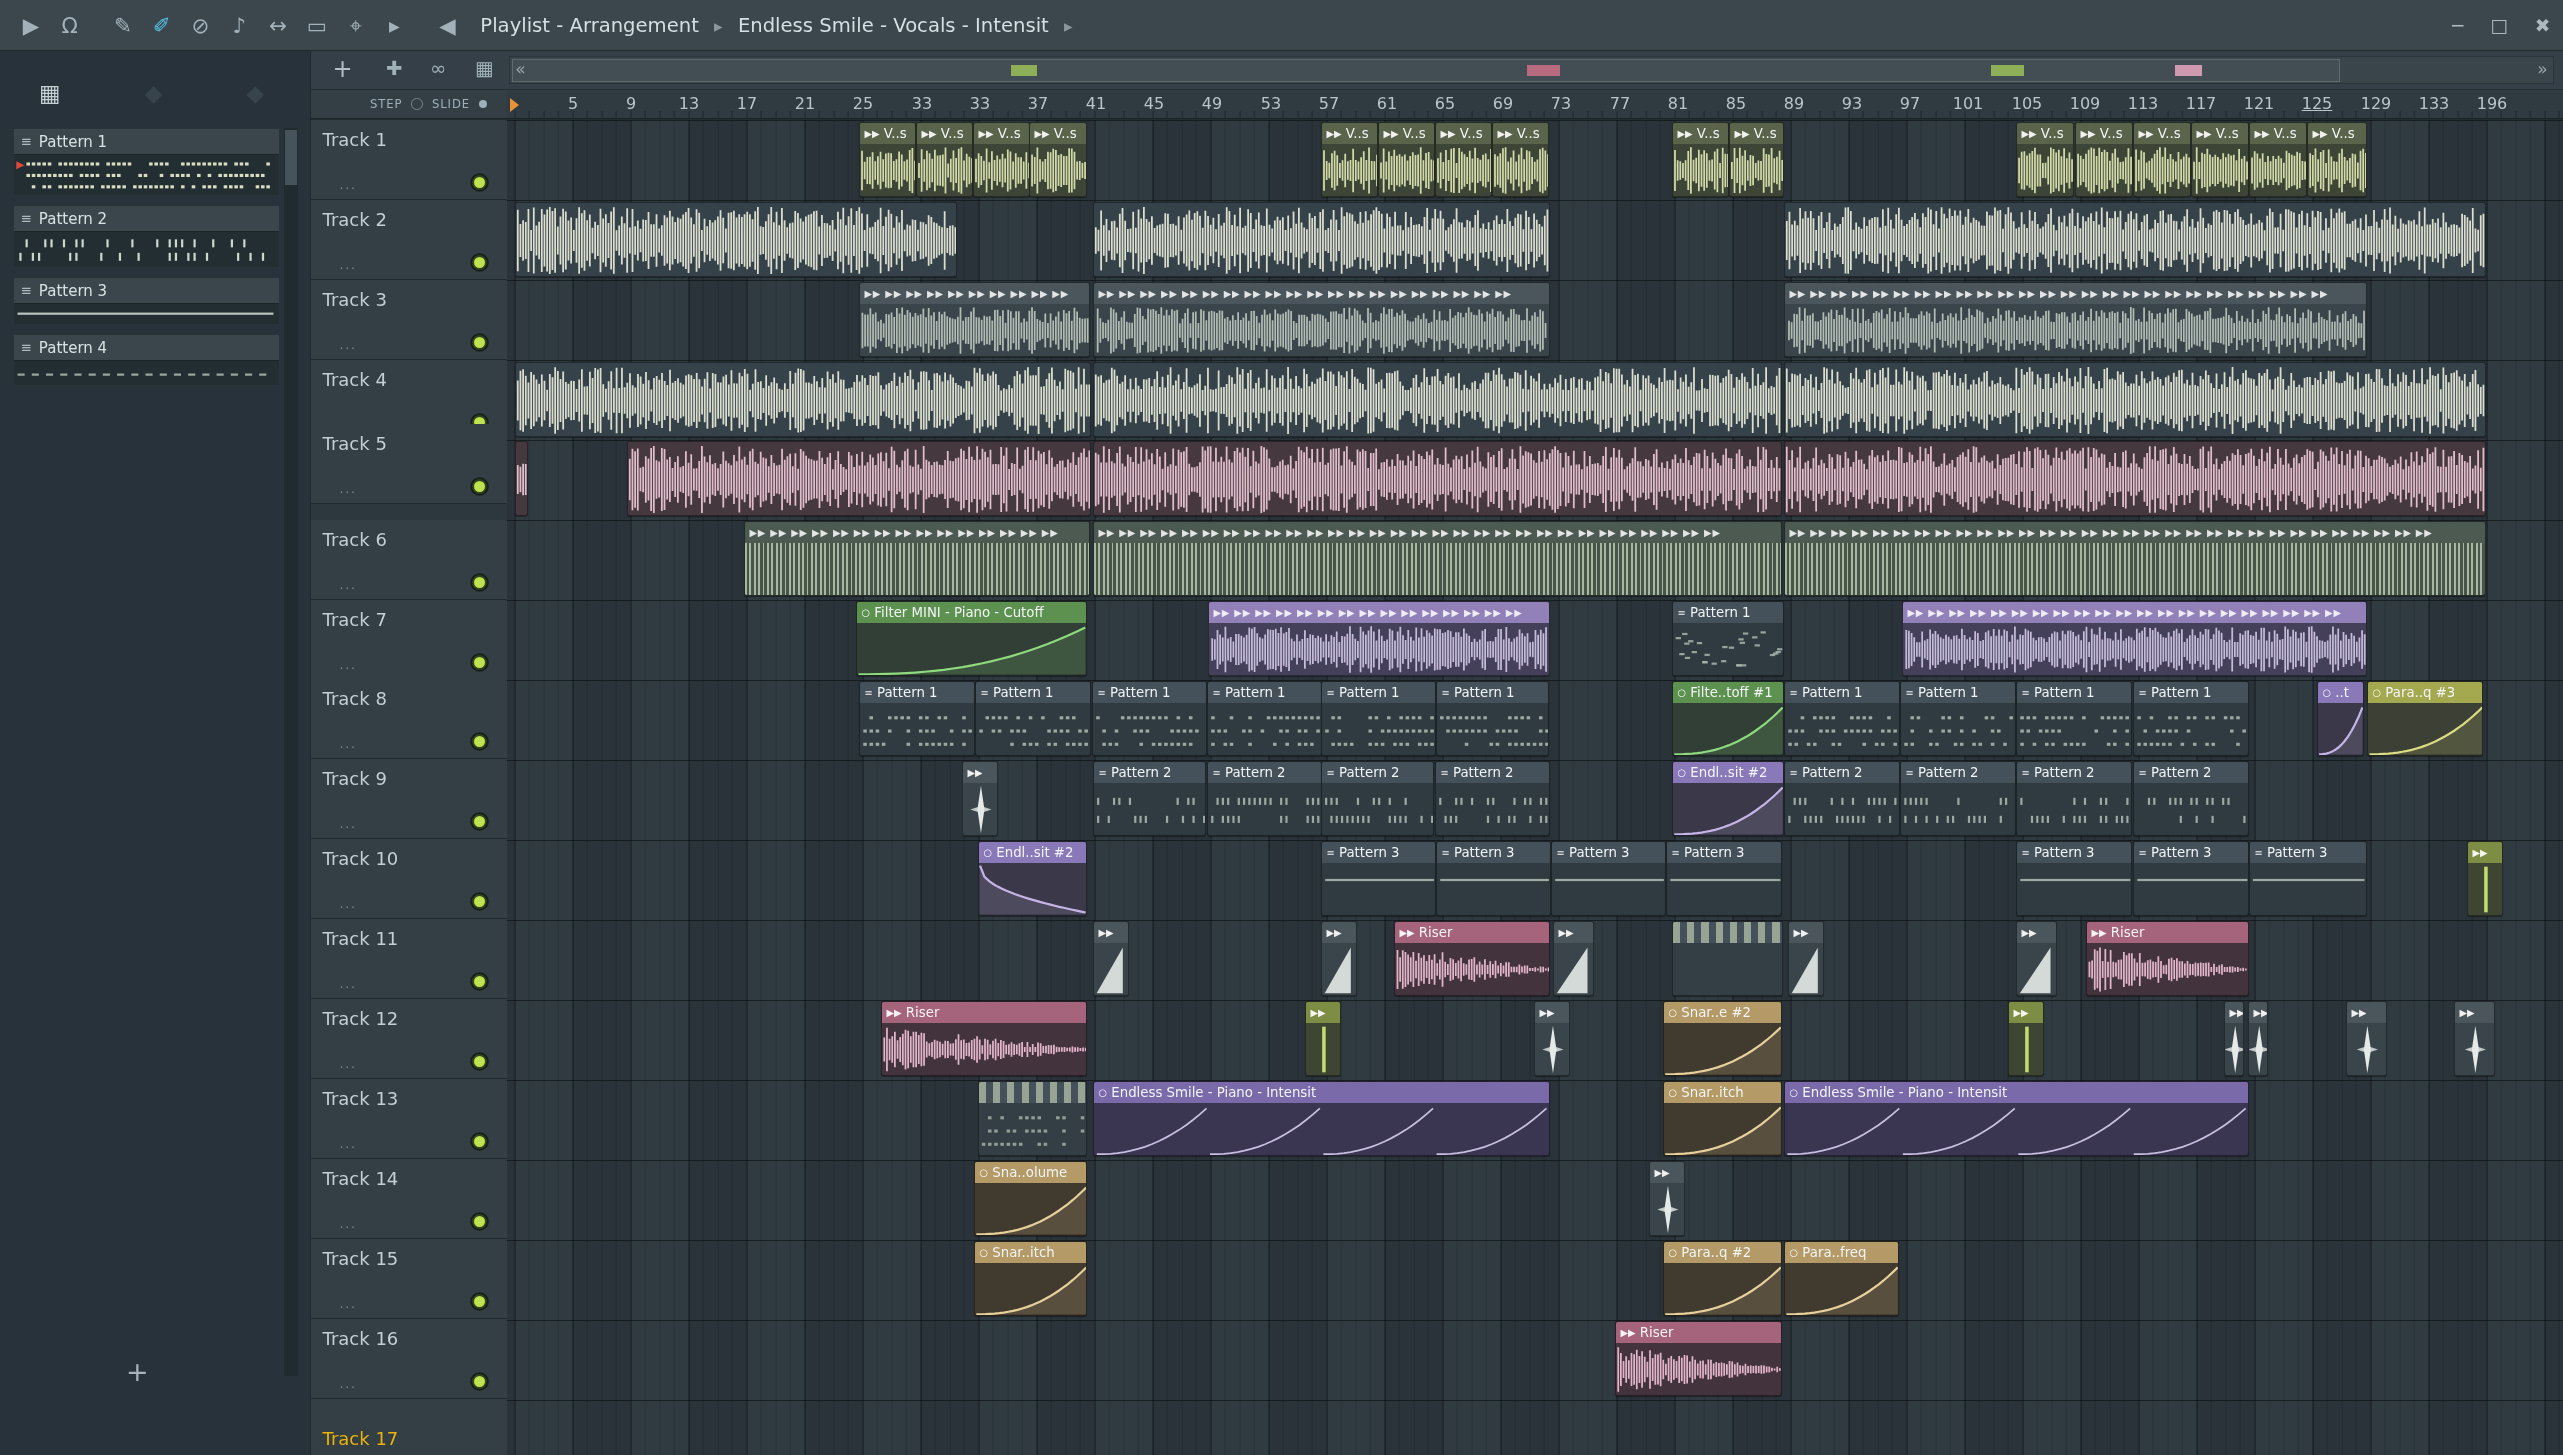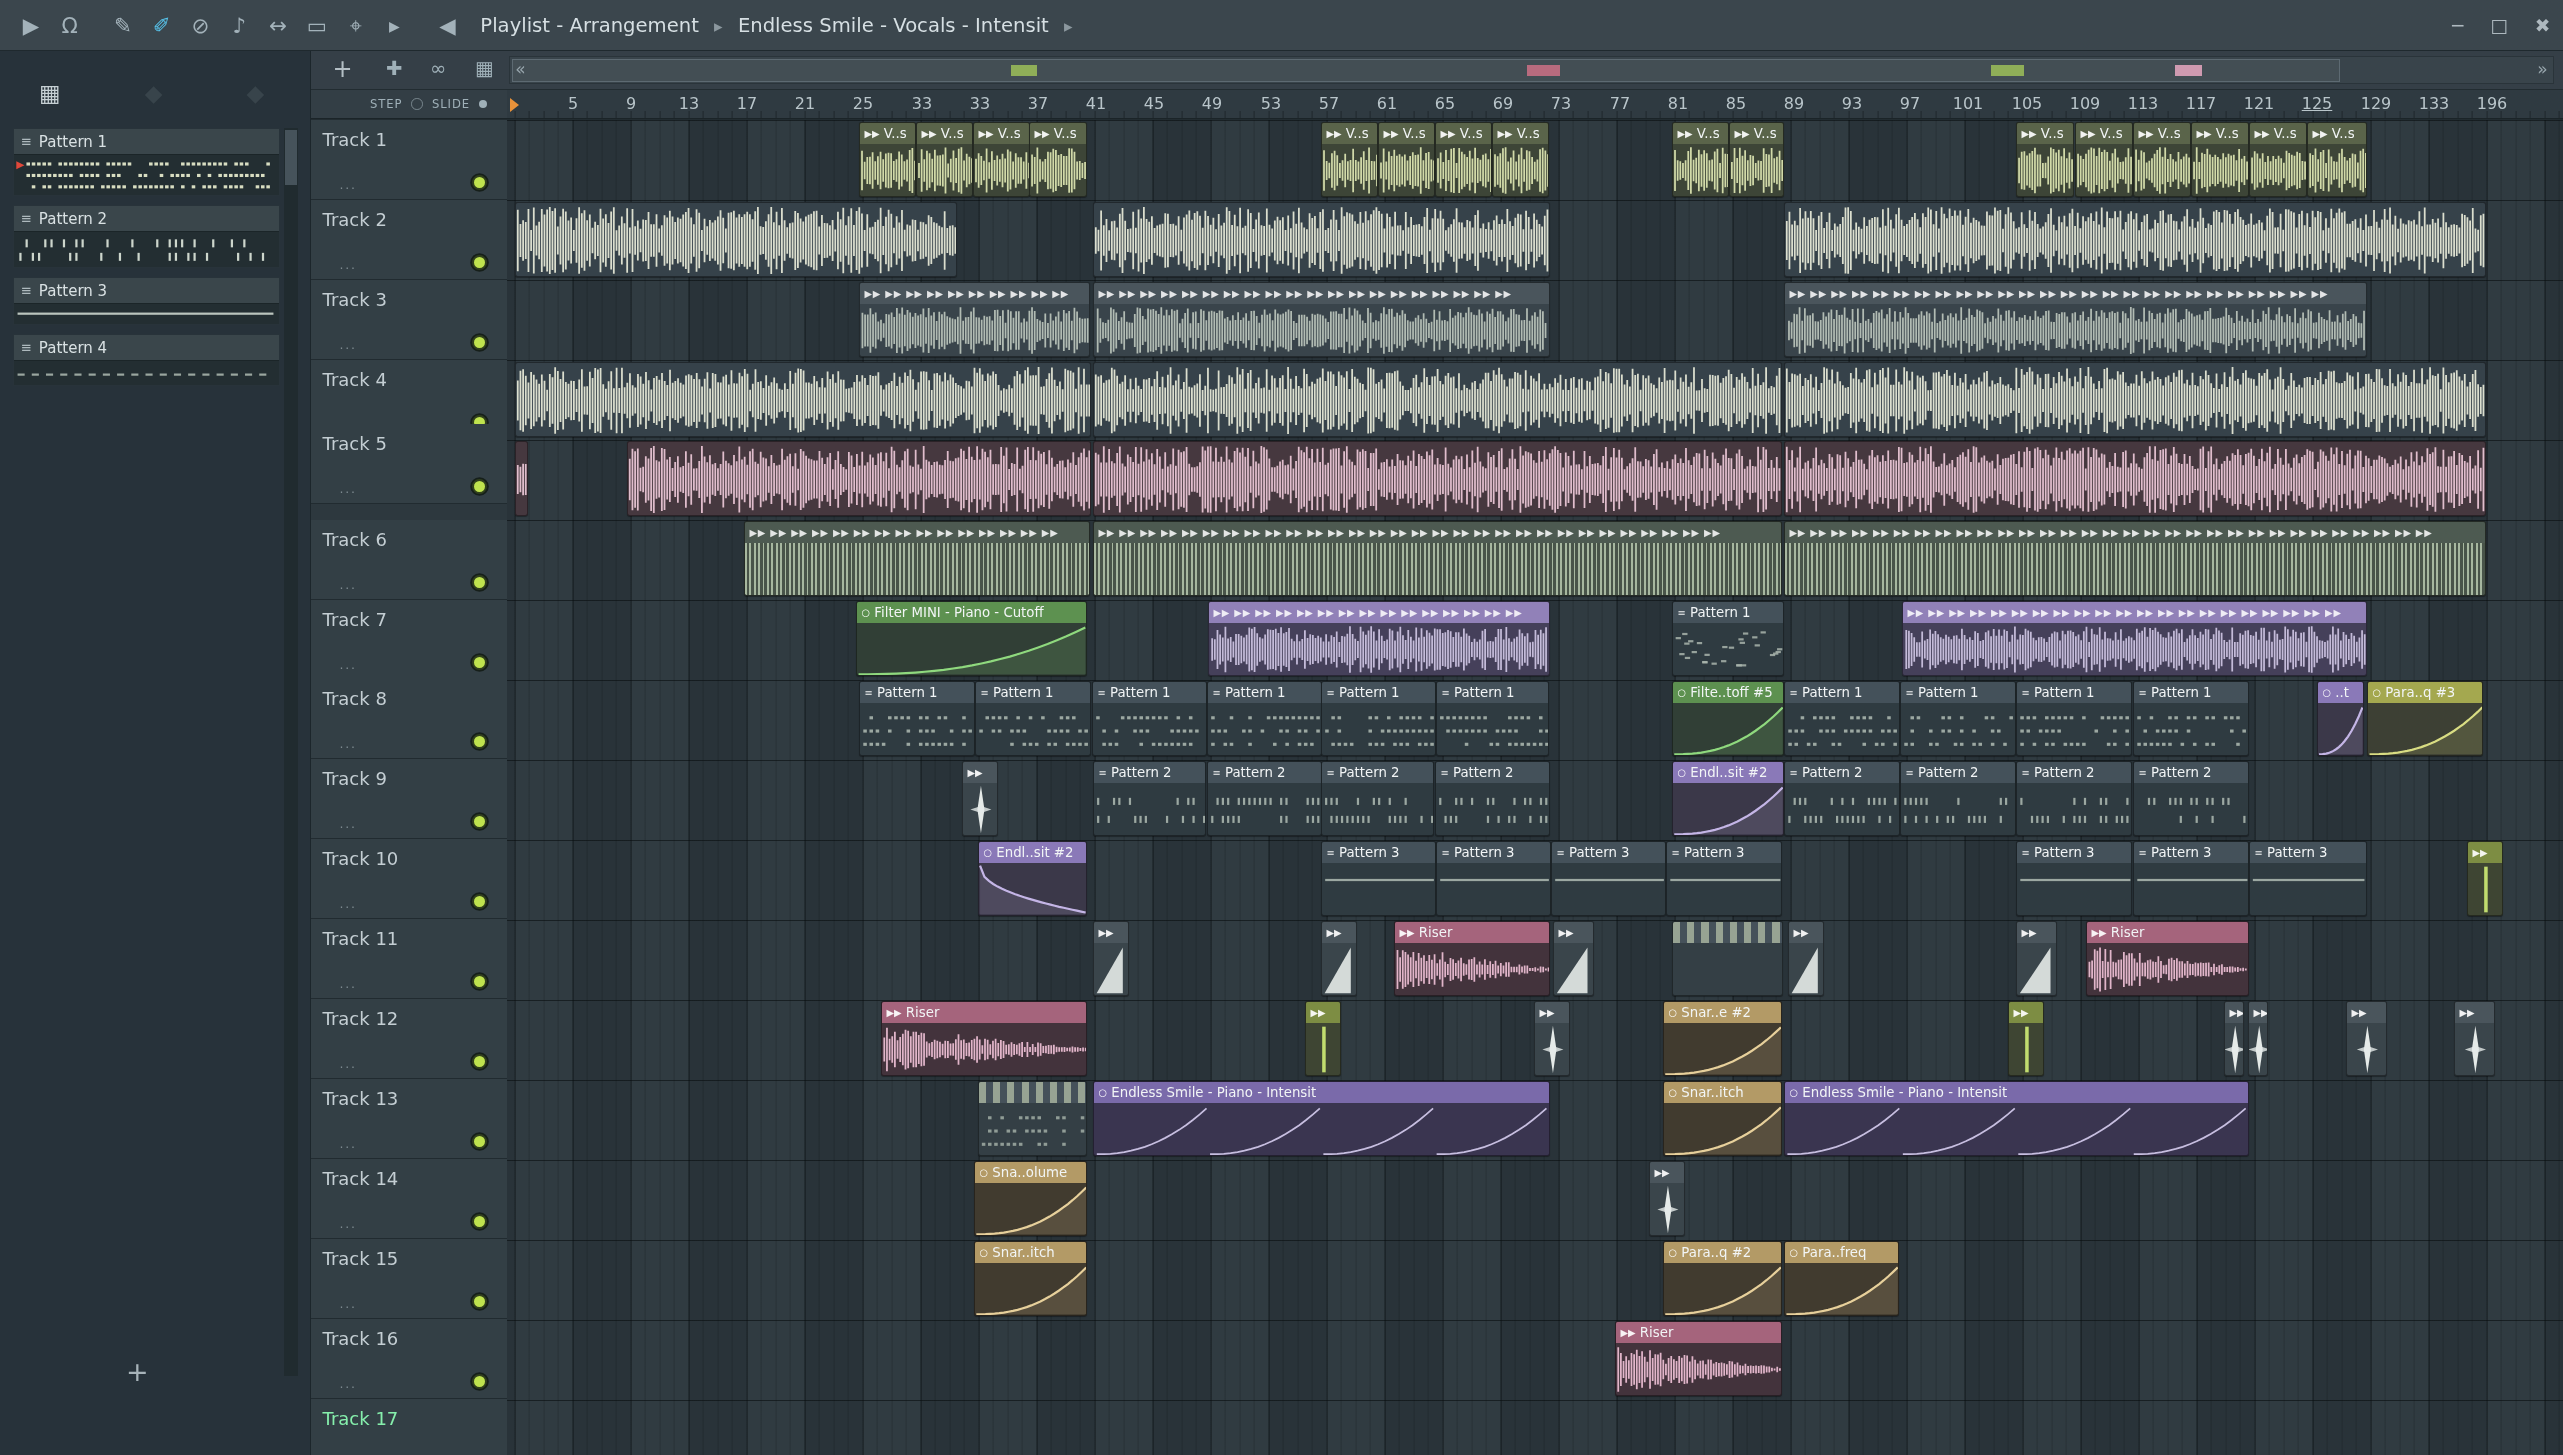--- a/index.html
+++ b/index.html
@@ -49,21 +49,21 @@
 .ss-circle{width:11.6px;height:11.6px;border-radius:50%;border:1.8px solid #79878e;}
 .ss-dot{width:8px;height:8px;border-radius:50%;background:#9fb0b8;}
 #ruler{position:absolute;left:196px;top:0;right:0;height:29px;background:#2f3a41;border-bottom:0.9px solid #1b2428;overflow:hidden;}
 #ruler::after{content:"";position:absolute;left:0;right:0;bottom:0;height:7.1px;background:repeating-linear-gradient(90deg,rgba(0,0,0,0.35) 0 0.9px,transparent 0.9px 14.5px);background-position:7.6px 0;}
 .rnum{position:absolute;top:4.4px;transform:translateX(-50%);font-size:16px;color:#b9c5ca;}
 #playhead{position:absolute;left:2.7px;top:8px;width:0;height:0;border-left:9.8px solid #e8923a;border-top:7.1px solid transparent;border-bottom:7.1px solid transparent;}
 
 #heads{position:absolute;left:0;top:69px;width:196px;bottom:0;overflow:hidden;background:#2d383e;}
 .thead{position:absolute;left:0;width:196px;background:#333f45;border-bottom:1.8px solid #212b30;}
 .tname{position:absolute;left:11.6px;top:9px;font-size:18px;color:#c4ced3;white-space:nowrap;}
-.tname.dim{color:#86efac;}
+.tname.dim{color:#eab308;margin-top:20px;}
 .tsub{position:absolute;left:28.5px;bottom:7.1px;font-size:12.5px;letter-spacing:1.8px;color:#7d8a90;}
 .led{position:absolute;right:19.6px;top:55px;width:15px;height:15px;border-radius:50%;background:#bfe34e;border:2.7px solid #31401d;box-shadow:0 0 0 1.8px #161f1a;}
 
 #grid{position:absolute;left:196px;top:69px;right:0;bottom:0;overflow:hidden;
 background-color:#2b363c;
 background-image:
  repeating-linear-gradient(180deg,rgba(8,13,15,0.6) 0 0.9px,transparent 0.9px 80px),
  repeating-linear-gradient(90deg,rgba(8,13,15,0.5) 0 0.9px,transparent 0.9px 58px),
  repeating-linear-gradient(90deg,rgba(8,13,15,0.22) 0 0.9px,transparent 0.9px 14.5px),
  repeating-linear-gradient(90deg,rgba(255,255,255,0.022) 0 58px,rgba(0,0,0,0.05) 58px 116px);
@@ -1075,21 +1075,21 @@
               <rect x="101" y="45.0" width="4" height="3.5" fill="#a9b5ad" opacity="0.9"></rect>
               <rect x="108" y="45.0" width="4" height="3.5" fill="#a9b5ad" opacity="0.9"></rect>
               <rect x="115" y="45.0" width="4" height="3.5" fill="#a9b5ad" opacity="0.9"></rect>
               <rect x="122" y="45.0" width="4" height="3.5" fill="#a9b5ad" opacity="0.9"></rect>
             </svg>
           </div>
         </div>
         <div class="clip" style="left: 1165px; top: 561px; width: 112px; height: 75px; background: rgb(49, 63, 54);">
           <div class="chdr" style="background: rgb(93, 145, 80);">
             <span class="cicon">○</span>
-            <span class="clabel">Filte..toff #5</span>
+            <span class="clabel">Filte..toff #1</span>
           </div>
           <div class="cbody" style="top: 21.4px;">
             <svg width="112" height="53" viewBox="0 0 126 60">
               <polygon points="1.0,58.0 6.1,58.0 11.2,57.9 16.3,57.6 21.5,57.3 26.6,56.8 31.7,56.1 36.8,55.2 41.9,54.2 47.0,53.0 52.2,51.5 57.3,49.9 62.4,48.0 67.5,45.8 72.6,43.5 77.7,40.8 82.9,38.0 88.0,34.8 93.1,31.4 98.2,27.7 103.3,23.8 108.4,19.5 113.6,15.0 118.7,10.1 123.8,5.0 123.78720000000004,58 1,58" fill="#8fd97e" fill-opacity="0.14"></polygon>
               <polyline points="1.0,58.0 6.1,58.0 11.2,57.9 16.3,57.6 21.5,57.3 26.6,56.8 31.7,56.1 36.8,55.2 41.9,54.2 47.0,53.0 52.2,51.5 57.3,49.9 62.4,48.0 67.5,45.8 72.6,43.5 77.7,40.8 82.9,38.0 88.0,34.8 93.1,31.4 98.2,27.7 103.3,23.8 108.4,19.5 113.6,15.0 118.7,10.1 123.8,5.0" stroke="#8fd97e" stroke-width="2.5" fill="none"></polyline>
             </svg>
           </div>
         </div>
         <div class="clip" style="left: 1277px; top: 561px; width: 116px; height: 75px; background: rgb(47, 59, 65);">
           <div class="chdr" style="background: rgb(68, 81, 90);">

